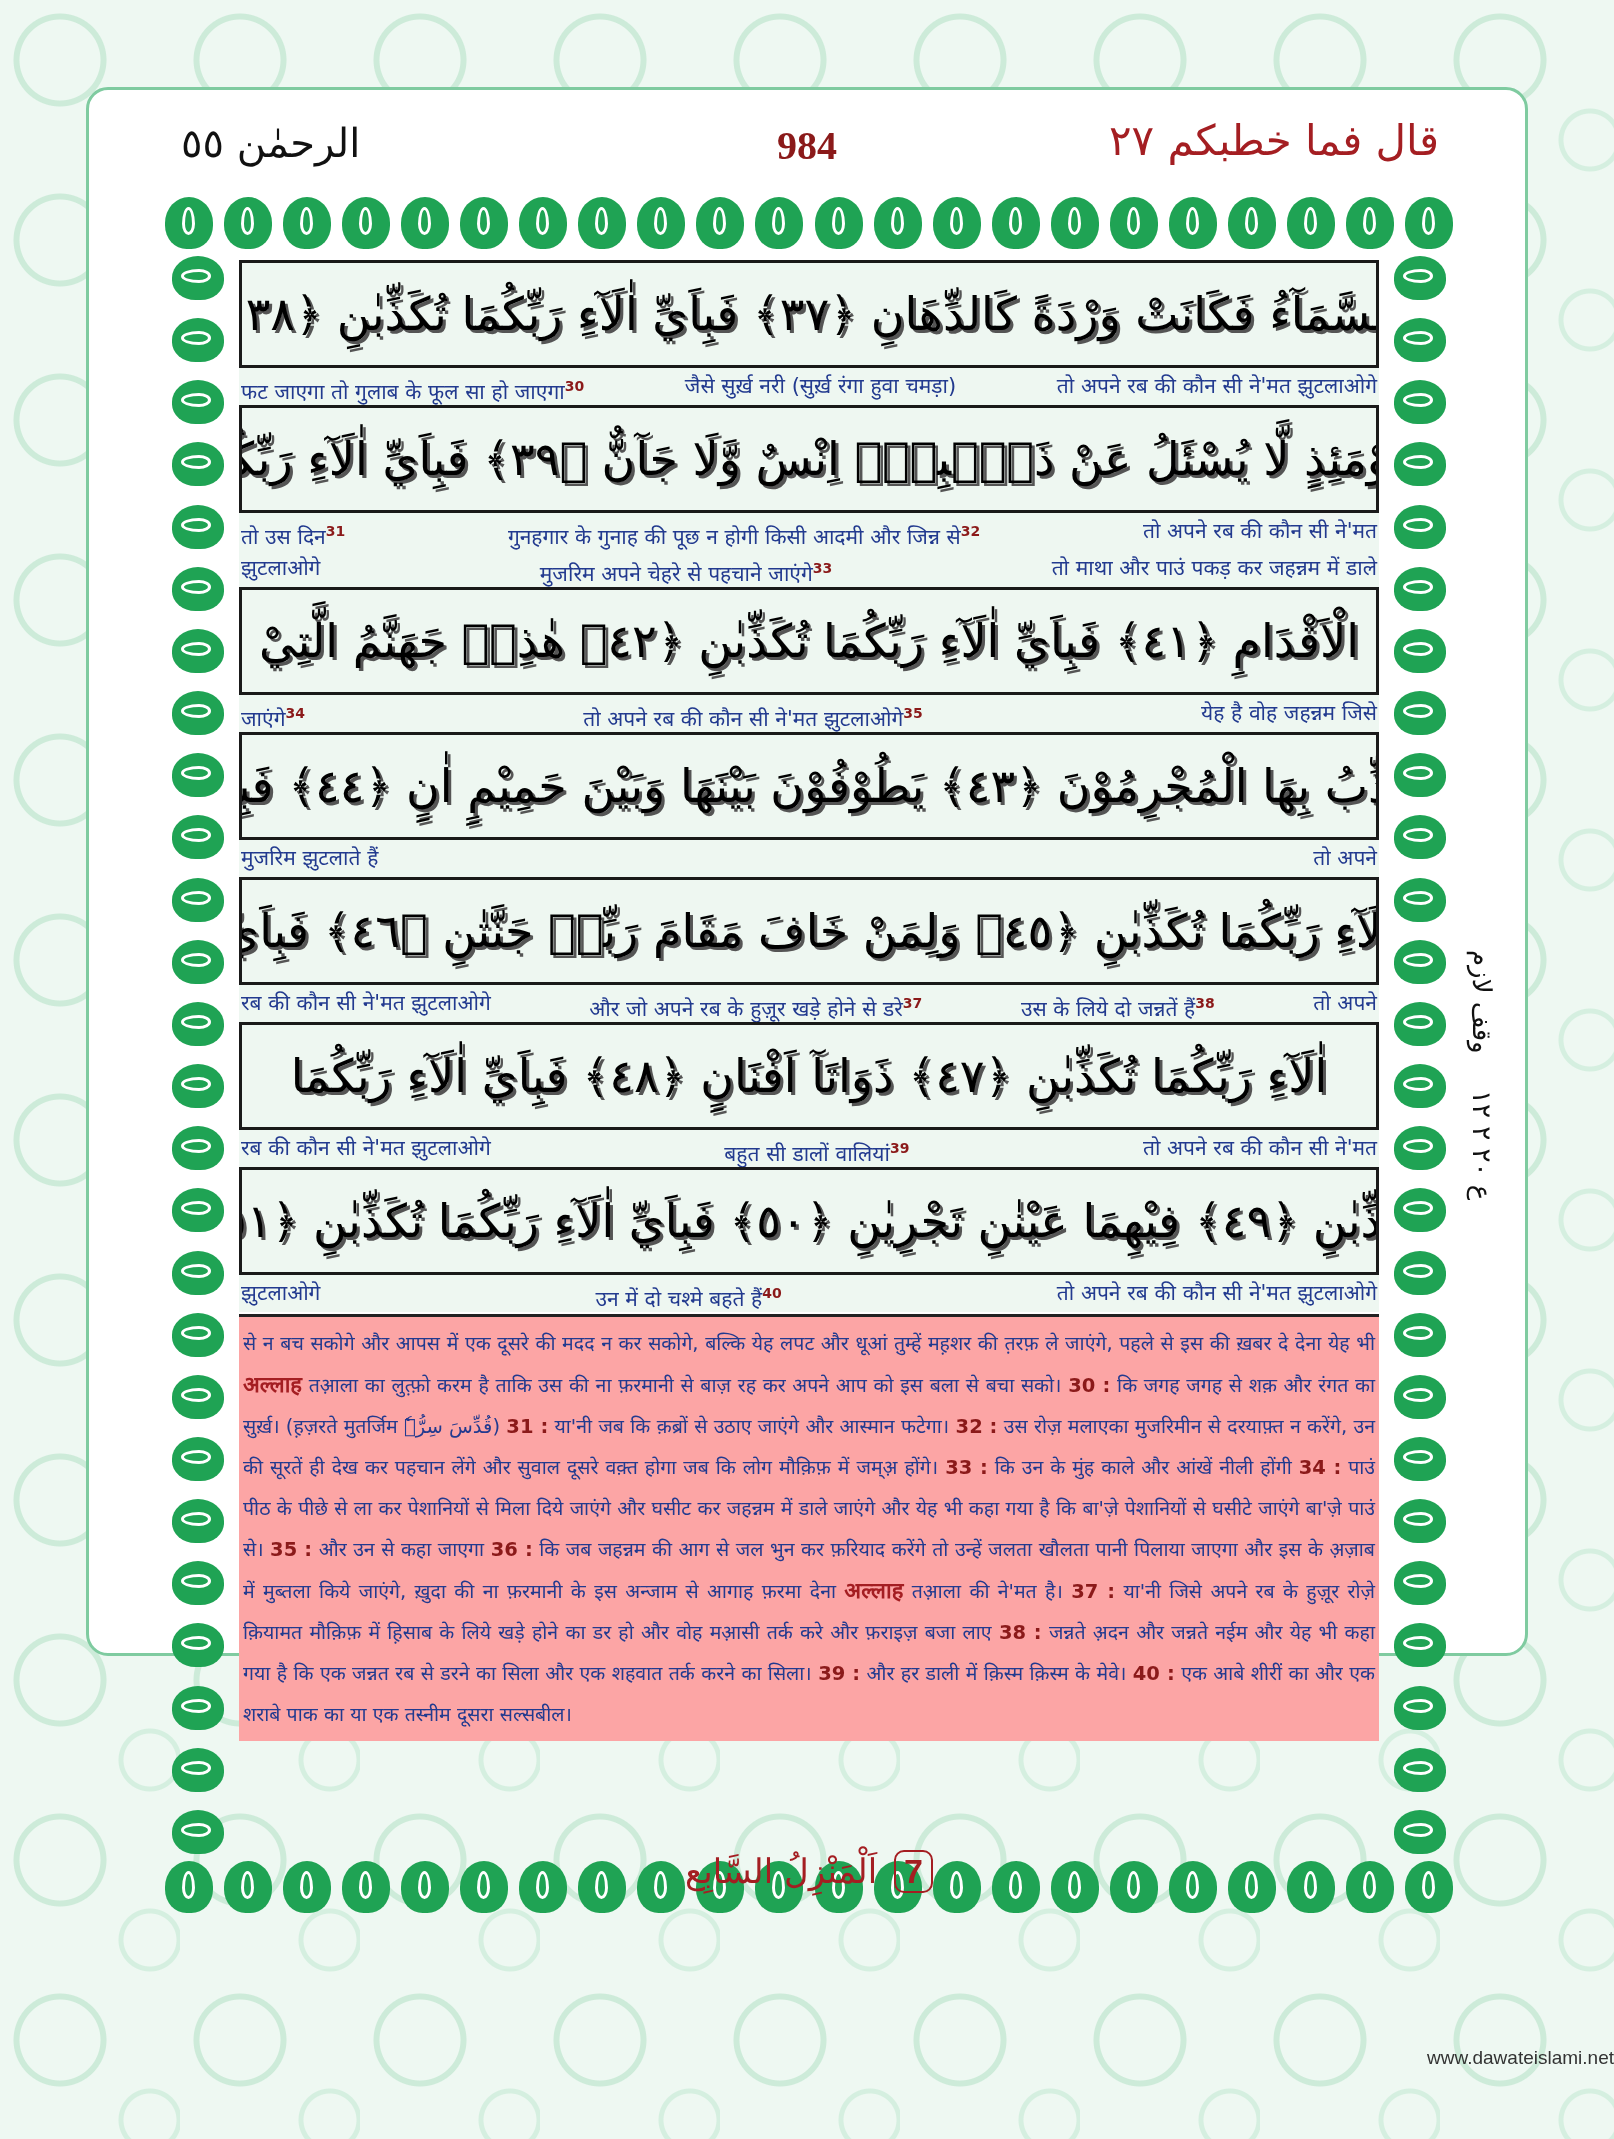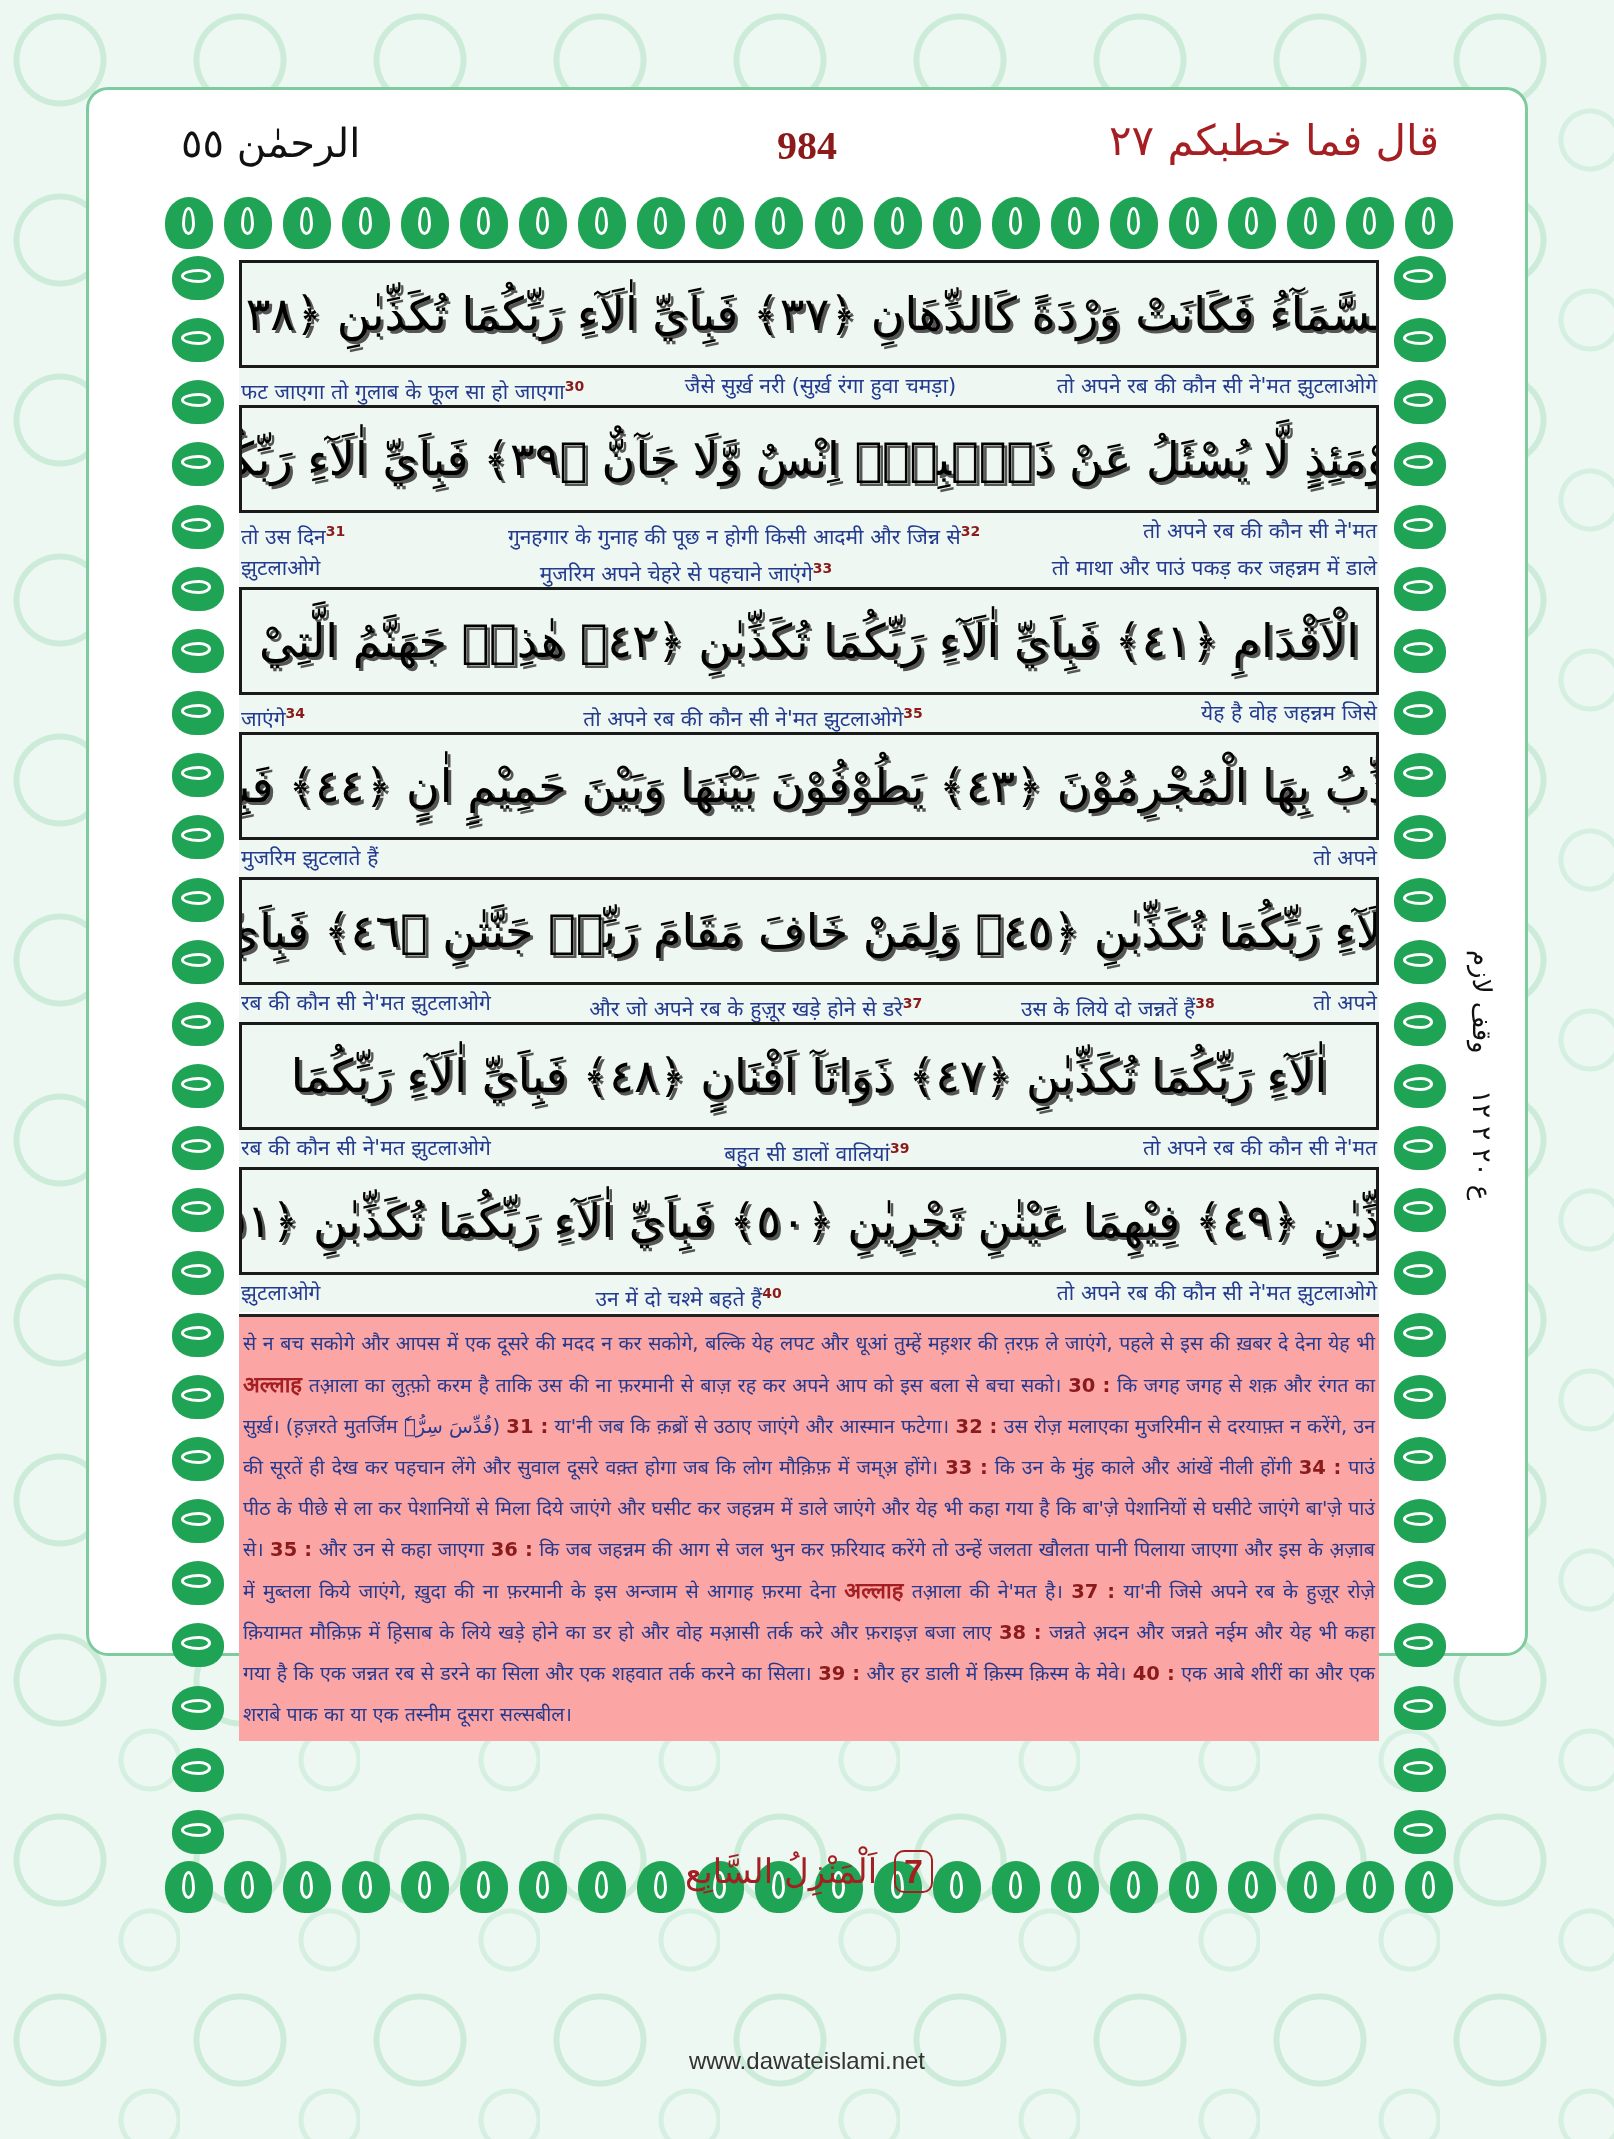--- a/index.html
+++ b/index.html
@@ -35,21 +35,21 @@
   .trans sup{color:#8b1a1a;font-weight:bold;font-size:14px;}
   .block{margin-bottom:0;}
   .notes-rule{height:3px;background:#222;margin-top:2px;}
   .notes{background:#fca5a5;padding:6px 4px;font-family:"DejaVu Sans",sans-serif;font-size:19.5px;line-height:41px;color:#223a8f;text-align:justify;}
   .notes .num{color:#8b1a1a;font-weight:bold;}
   .notes .allah{color:#a41e22;font-weight:bold;font-size:22px;}
 
   .side-mark{position:absolute;right:28px;font-family:"DejaVu Serif",serif;font-size:26px;color:#111;writing-mode:vertical-rl;}
   .footer-title{position:absolute;left:0;right:0;top:1850px;text-align:center;font-family:"DejaVu Serif",serif;font-size:34px;color:#a41e22;padding-left:10px;}
   .footer-title .n{display:inline-block;border:2px solid #a41e22;border-radius:10px;padding:0 8px;margin:0 6px;font-family:"Liberation Sans",sans-serif;font-weight:bold;}
-  .website{position:absolute;left:0;right:0;top:2047px;text-align:center;font-family:"Liberation Sans",sans-serif;font-size:24px;color:#333;}
+  .website{position:absolute;left:0;right:0;top:2047px;text-align:right;font-family:"Liberation Sans",sans-serif;font-size:19px;color:#333;}
 </style>
 </head>
 <body>
 
 <div class="bg-pattern"></div>
 
 <div class="page">
   <div class="hdr">
     <div class="hdr-left">الرحمٰن ٥٥</div>
     <div class="hdr-center">984</div>

